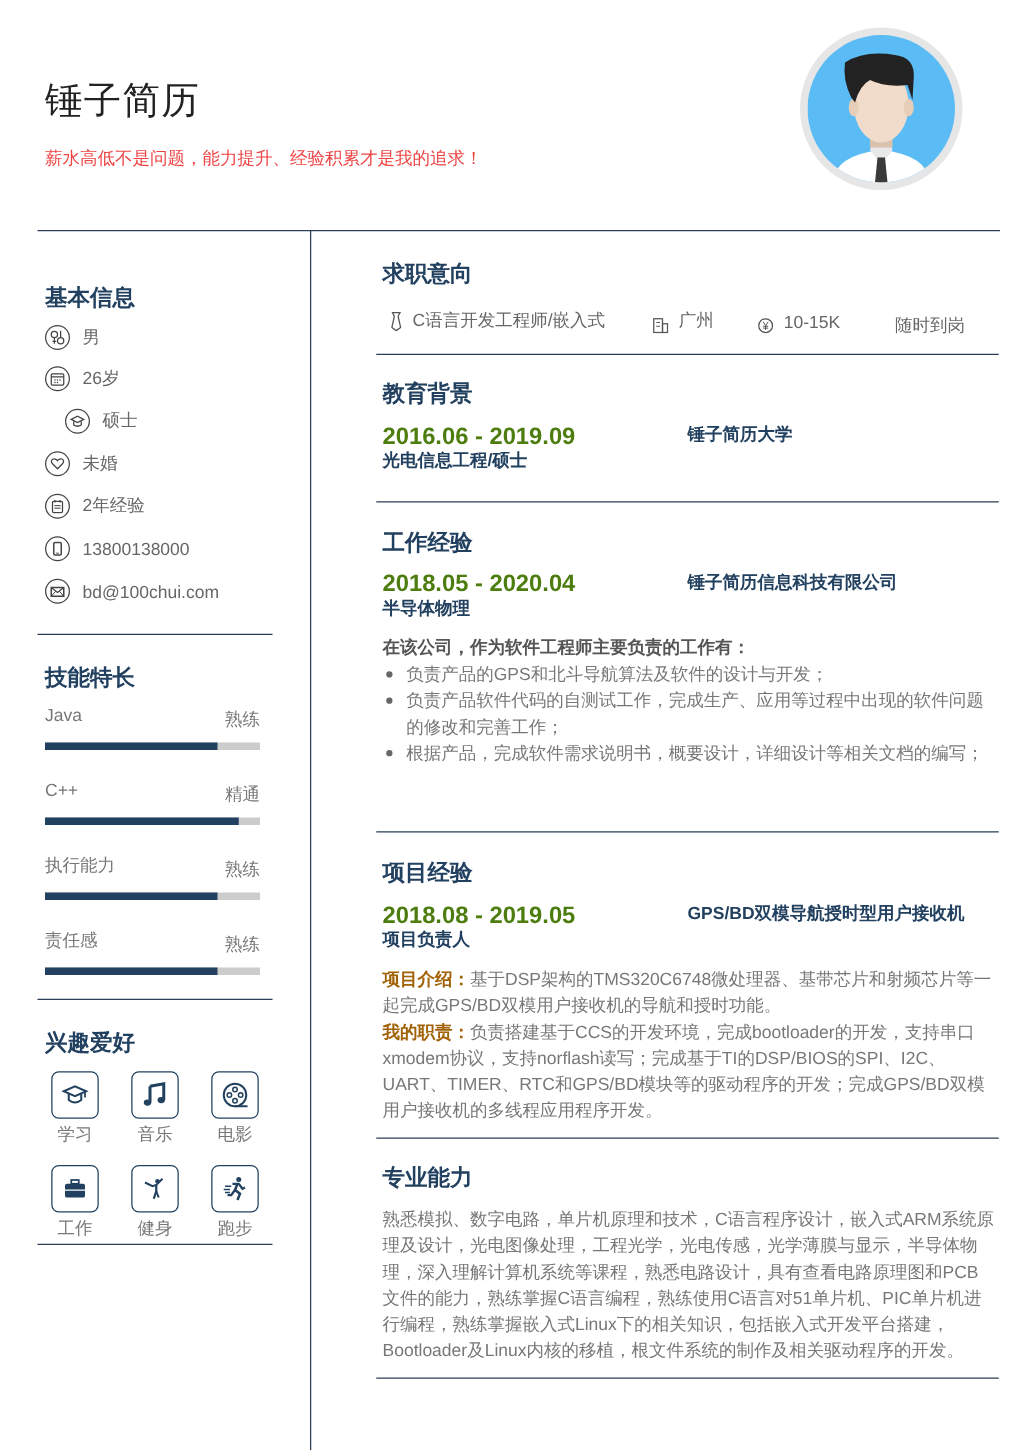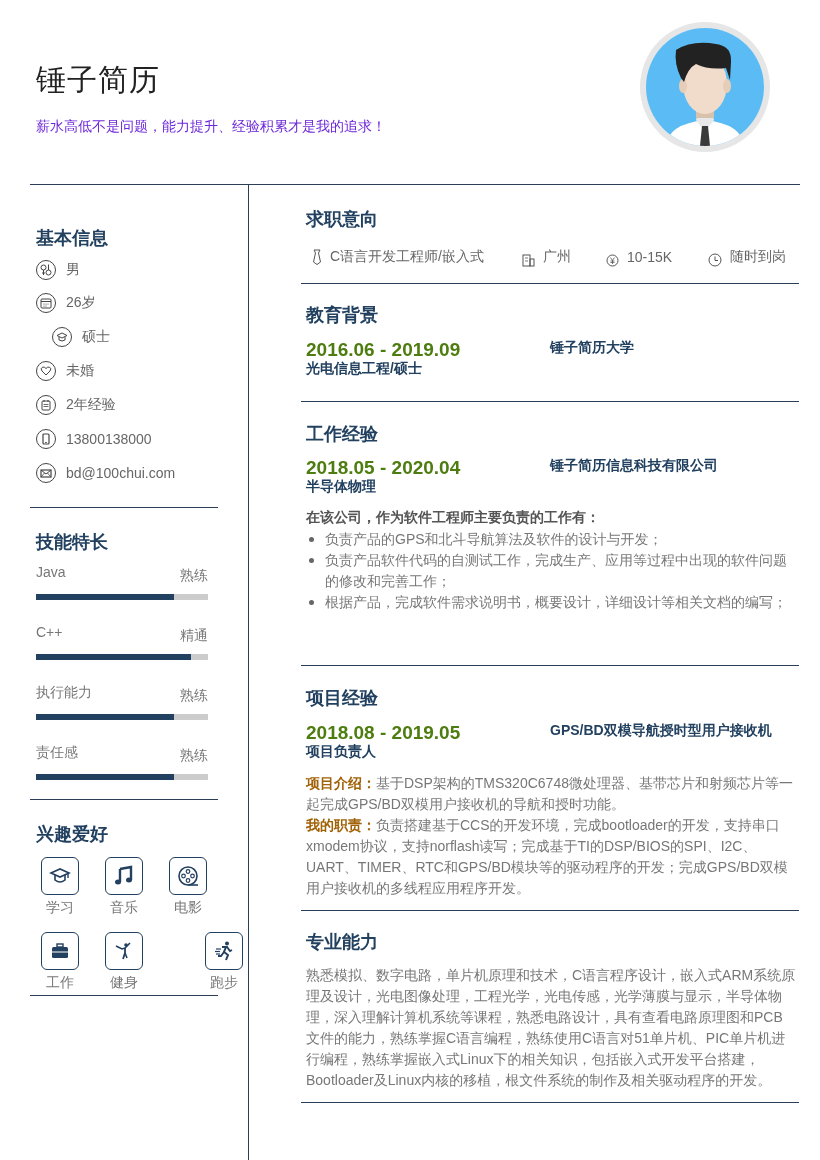--- a/index.html
+++ b/index.html
@@ -1,20 +1,20 @@
 <!DOCTYPE html>
 <html><head>
 <meta charset="utf-8">
 <style>
   * { box-sizing: border-box; margin: 0; padding: 0; }
   html, body { width: 820px; height: 1160px; background: #ffffff; overflow: hidden; }
   body { position: relative; font-family: "Liberation Sans", "DejaVu Sans", sans-serif; color: #333; }
 
   .name { position: absolute; left: 36px; top: 60px; font-size: 30px; color: #222; font-weight: normal; letter-spacing: 1px; }
-  .motto { position: absolute; left: 36px; top: 118px; font-size: 14px; color: #6d28d9; }
+  .motto { position: absolute; left: 36px; top: 118px; font-size: 14px; color: #ef4444; }
 
   .avatar { position: absolute; left: 640px; top: 22px; width: 130px; height: 130px; border-radius: 50%; background: #e6e6e6; }
   .avatar svg { position: absolute; left: 6px; top: 6px; }
 
   .top-rule { position: absolute; left: 30px; top: 184px; width: 770px; height: 1px; background: #2a3f55; }
   .col-divider { position: absolute; left: 248px; top: 184px; width: 1px; height: 976px; background: #2a3f55; }
   .sec-title { font-size: 18px; font-weight: bold; color: #22405f; }
   .info-item { position: absolute; left: 0; height: 22px; display: flex; align-items: center; white-space: nowrap; }
   .info-icon { width: 20px; height: 20px; border: 1.3px solid #444; border-radius: 50%; display: flex; align-items: center; justify-content: center; margin-right: 10px; }
   .info-text { font-size: 14px; color: #666; }
@@ -250,21 +250,21 @@
   <div class="hobby-box">
     <svg width="22" height="22" viewBox="0 0 22 22">
         <circle cx="13" cy="5" r="1.8" fill="#22405f"></circle>
         <path d="M3 6 L9 9 L12 8 L17 3" fill="none" stroke="#22405f" stroke-width="1.6"></path>
         <path d="M12 8 L12 13 L10 19" fill="none" stroke="#22405f" stroke-width="1.8"></path>
         <path d="M12 13 L14 18" fill="none" stroke="#22405f" stroke-width="1.6"></path>
       </svg>
   </div>
   <div class="hobby-label">健身</div>
 </div>
-<div class="hobby" style="left:168px;top:932px;margin-left:36px;">
+<div class="hobby" style="left:168px;top:932px;">
   <div class="hobby-box">
     <svg width="22" height="22" viewBox="0 0 22 22">
         <circle cx="14" cy="3.5" r="2" fill="#22405f"></circle>
         <path d="M9 7 L14 7 L17 11 L19 10" fill="none" stroke="#22405f" stroke-width="1.8"></path>
         <path d="M13 7 L11 12 L15 15 L13 20" fill="none" stroke="#22405f" stroke-width="2"></path>
         <path d="M11 12 L8 16 L5 16" fill="none" stroke="#22405f" stroke-width="1.8"></path>
         <line x1="3" y1="9" x2="8" y2="9" stroke="#22405f" stroke-width="1.2"></line>
         <line x1="2" y1="11.5" x2="7" y2="11.5" stroke="#22405f" stroke-width="1.2"></line>
         <line x1="3" y1="14" x2="7" y2="14" stroke="#22405f" stroke-width="1.2"></line>
       </svg>
@@ -290,21 +290,21 @@
     </svg>
   <span class="intent-text">广州</span>
 </div>
 <div class="intent" style="left:606px;">
   <svg width="13" height="13" viewBox="0 0 13 13" style="margin-top:6px;">
       <circle cx="6.5" cy="6.5" r="5.5" fill="none" stroke="#555" stroke-width="1"></circle>
       <path d="M4.5 3.5 L6.5 6.5 L8.5 3.5 M6.5 6.5 L6.5 10 M4.5 7 L8.5 7 M4.5 8.5 L8.5 8.5" fill="none" stroke="#555" stroke-width="0.8"></path>
     </svg>
   <span class="intent-text">10-15K</span>
 </div>
-<div class="intent" style="left:708px;">
+<div class="intent" style="left:708px;flex-direction:column;">
   <svg width="14" height="14" viewBox="0 0 14 14" style="margin-top:6px;">
       <circle cx="7" cy="7" r="6" fill="none" stroke="#555" stroke-width="1"></circle>
       <path d="M7 3.5 L7 7.5 L10 7.5" fill="none" stroke="#555" stroke-width="1"></path>
     </svg>
   <span class="intent-text">随时到岗</span>
 </div>
 <div class="r-rule" style="top:283px;"></div>
 
 <div class="r-title" style="top:303px;text-align:right;">教育背景</div>
 <div class="date" style="top:339px;">2016.06 - 2019.09</div>

